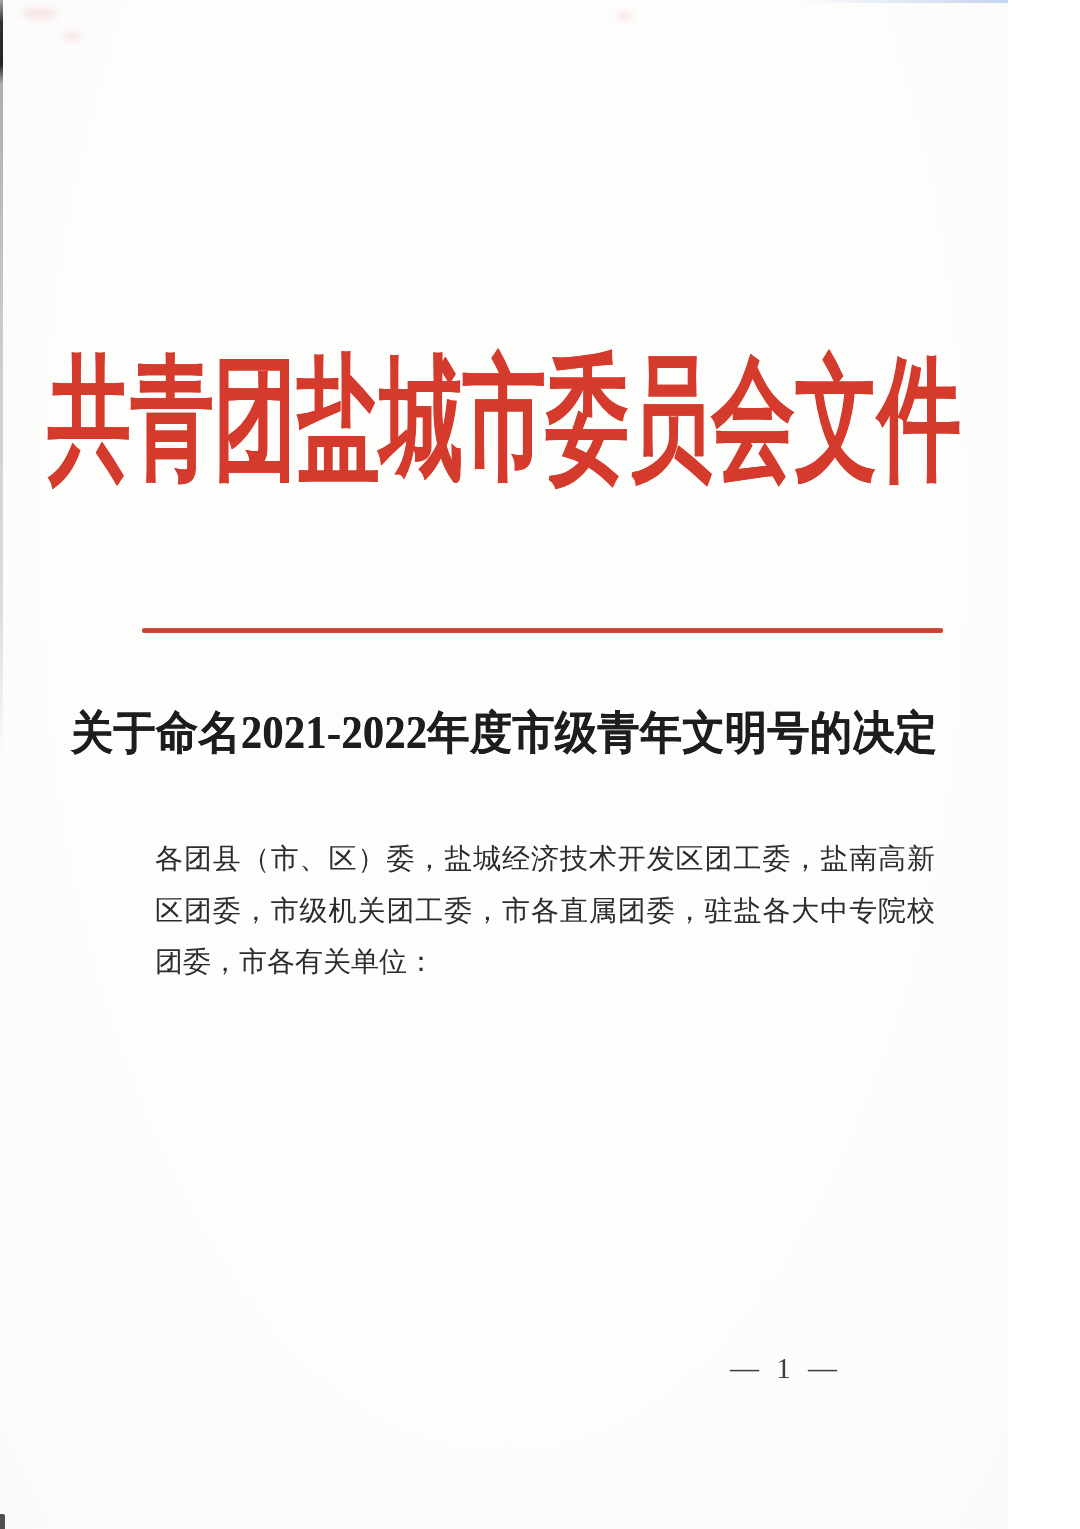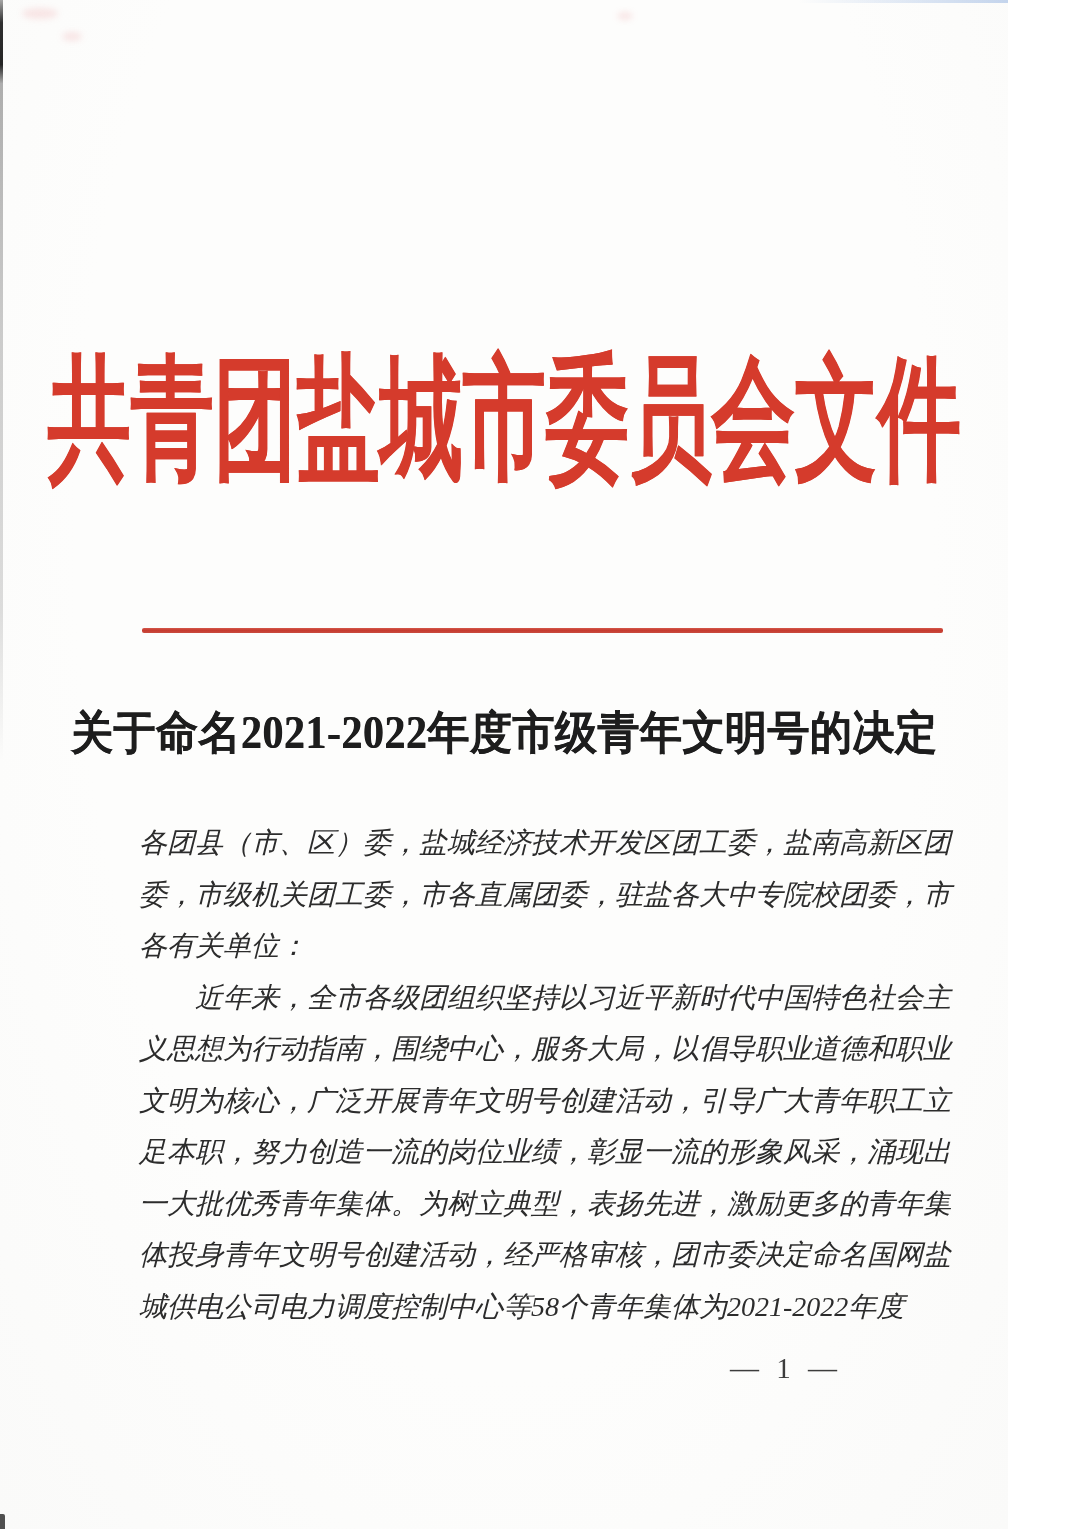--- a/index.html
+++ b/index.html
@@ -88,21 +88,21 @@
     text-shadow: 0.4px 0 0 #1d1d1d;
   }
 
   
   .body-text {
     position: absolute; left: 139px; top: 817px; width: 812px;
     font-size: 28px; line-height: 51.5px;
     color: #2c2c2c;
     text-align: justify;
   }
-  .body-text p { margin: 0; font-style: italic; }
+  .body-text p { margin: 16px; }
   .body-text p.indent { text-indent: 2em; }
 
   
   .page-number {
     position: absolute; right: 166px; top: 1350px;
     font-size: 29px; line-height: 36px;
     letter-spacing: 5px;
     color: #3c3c3c;
     white-space: nowrap;
   }
@@ -121,18 +121,17 @@
 
   <div class="header-title">共青团盐城市委员会文件</div>
 
 
   <div class="red-rule"></div>
 
   <div class="doc-title">关于命名2021-2022年度市级青年文明号的决定</div>
 
   <div class="body-text">
     <p>各团县（市、区）委，盐城经济技术开发区团工委，盐南高新区团委，市级机关团工委，市各直属团委，驻盐各大中专院校团委，市各有关单位：</p>
-    <p class="indent">近年来，全市各级团组织坚持以习近平新时代中国特色社会主义思想为行动指南，围绕中心，服务大局，以倡导职业道德和职业文明为核心，广泛开展青年文明号创建活动，引导广大青年职工立足本职，努力创造一流的岗位业绩，彰显一流的形象风采，涌现出一大批优秀青年集体。为树立典型，表扬先进，激励更多的青年集体投身青年文明号创建活动，经严格审核，团市委决定命名国网盐城供电公司电力调度控制中心等58个青年集体为2021-2022年度</p>
   </div>
 
   <div class="page-number">— 1 —</div>
 
 </div>
 
 </body></html>

